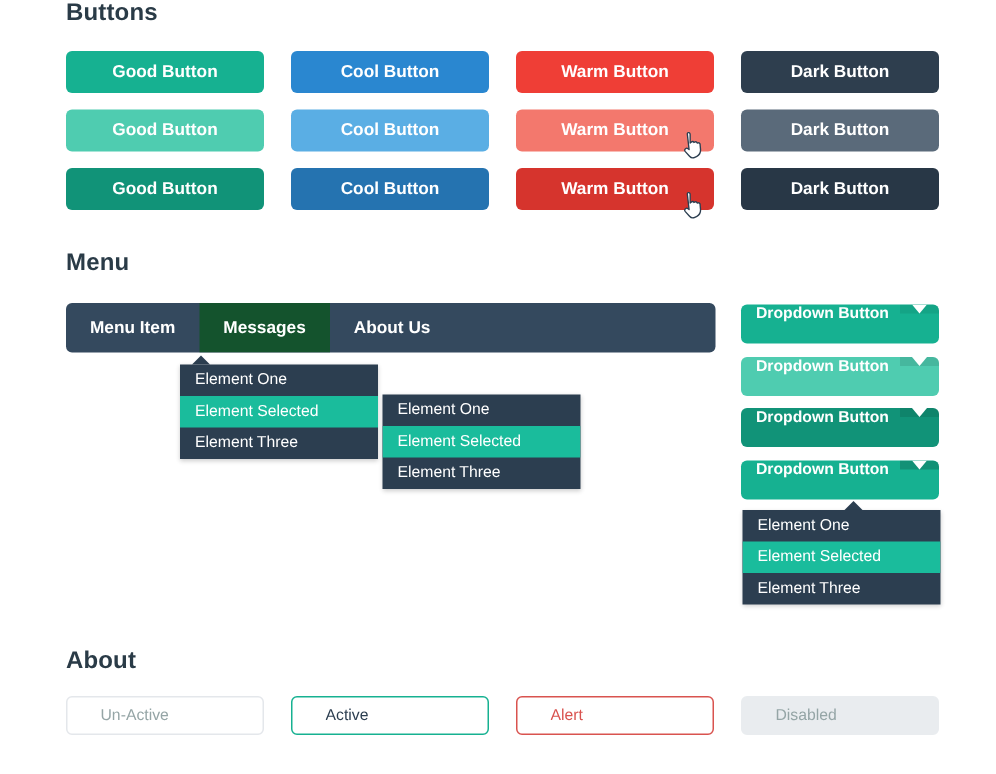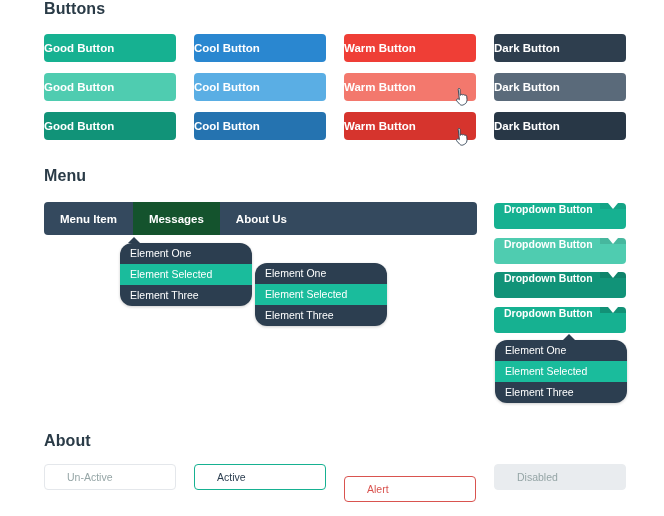--- a/index.html
+++ b/index.html
@@ -32,21 +32,21 @@
   .btn {
     position: absolute;
     height: 28px;
     width: 132px;
     border-radius: 4px;
     border: none;
     color: #ffffff;
     font-family: "Liberation Sans", sans-serif;
     font-size: 11.5px;
     font-weight: bold;
-    text-align: left;
+    text-align: center;
     line-height: 28px;
     padding: 0;
     box-sizing: border-box;
     white-space: nowrap;
     overflow: hidden;
   }
 
   
   .col1 { left: 44px; }
   .col2 { left: 194px; }
@@ -80,21 +80,21 @@
     white-space: nowrap;
     height: 33px;
     box-sizing: border-box;
   }
   .menu-item.active { background: #14532d; }
 
   
   .dd-panel {
     position: absolute;
     background: #2c3e50;
-    border-radius: 12px;
+    border-radius: 0;
     overflow: hidden;
     box-shadow: 0 1px 3px rgba(0,0,0,0.2);
   }
   .dd-item {
     font-size: 10.5px;
     color: #ffffff;
     padding: 0 10px;
     height: 21px;
     line-height: 21px;
     white-space: nowrap;
@@ -250,21 +250,21 @@
 
 <div class="dd-notch" id="notch-dd"></div>
 <div class="dd-panel" id="panel-dd">
   <div class="dd-item">Element One</div>
   <div class="dd-item selected">Element Selected</div>
   <div class="dd-item">Element Three</div>
 </div>
 
 <input class="input-field" style="left: 44px; border: 1px solid rgb(228, 231, 235); color: rgb(44, 62, 80);" placeholder="Un-Active">
 <input class="input-field" style="left: 194px; border: 1px solid rgb(22, 177, 145); color: rgb(44, 62, 80);" id="input-active" value="Active">
-<input class="input-field" style="left: 344px; border: 1px solid rgb(217, 83, 79); color: rgb(217, 83, 79); margin-top: 12px;" id="input-alert" value="Alert">
+<input class="input-field" style="left: 344px; border: 1px solid rgb(217, 83, 79); color: rgb(217, 83, 79);" id="input-alert" value="Alert">
 <input class="input-field" style="left: 494px; border: 1px solid rgb(233, 236, 239); background: rgb(233, 236, 239); color: rgb(173, 181, 189);" disabled="" placeholder="Disabled">
 
 <svg class="cursor" id="cursor1" viewBox="0 0 14 18">
   <path d="M3.2 1.2 C3.2 0.6 3.8 0.2 4.4 0.4 C4.9 0.6 5.1 1.1 5.1 1.6 L5.1 7.4 L6.0 6.6 C6.5 6.2 7.2 6.3 7.5 6.8 L7.6 7.0 L8.4 6.6 C8.9 6.4 9.5 6.6 9.7 7.1 L9.8 7.4 L10.5 7.2 C11.1 7.1 11.6 7.5 11.7 8.1 L12.0 11.4 C12.2 13.6 11.2 15.4 9.6 16.2 L8.2 16.9 C7.0 17.5 5.6 17.2 4.7 16.2 L1.9 13.1 C1.4 12.5 1.4 11.6 2.0 11.1 C2.5 10.7 3.2 10.7 3.7 11.1 L4.4 11.7 L3.2 1.2 Z" fill="#ffffff" stroke="#2c3e50" stroke-width="0.9" stroke-linejoin="round"></path>
 </svg>
 <svg class="cursor" id="cursor2" viewBox="0 0 14 18">
   <path d="M3.2 1.2 C3.2 0.6 3.8 0.2 4.4 0.4 C4.9 0.6 5.1 1.1 5.1 1.6 L5.1 7.4 L6.0 6.6 C6.5 6.2 7.2 6.3 7.5 6.8 L7.6 7.0 L8.4 6.6 C8.9 6.4 9.5 6.6 9.7 7.1 L9.8 7.4 L10.5 7.2 C11.1 7.1 11.6 7.5 11.7 8.1 L12.0 11.4 C12.2 13.6 11.2 15.4 9.6 16.2 L8.2 16.9 C7.0 17.5 5.6 17.2 4.7 16.2 L1.9 13.1 C1.4 12.5 1.4 11.6 2.0 11.1 C2.5 10.7 3.2 10.7 3.7 11.1 L4.4 11.7 L3.2 1.2 Z" fill="#ffffff" stroke="#2c3e50" stroke-width="0.9" stroke-linejoin="round"></path>
 </svg>
 
 </body></html>

